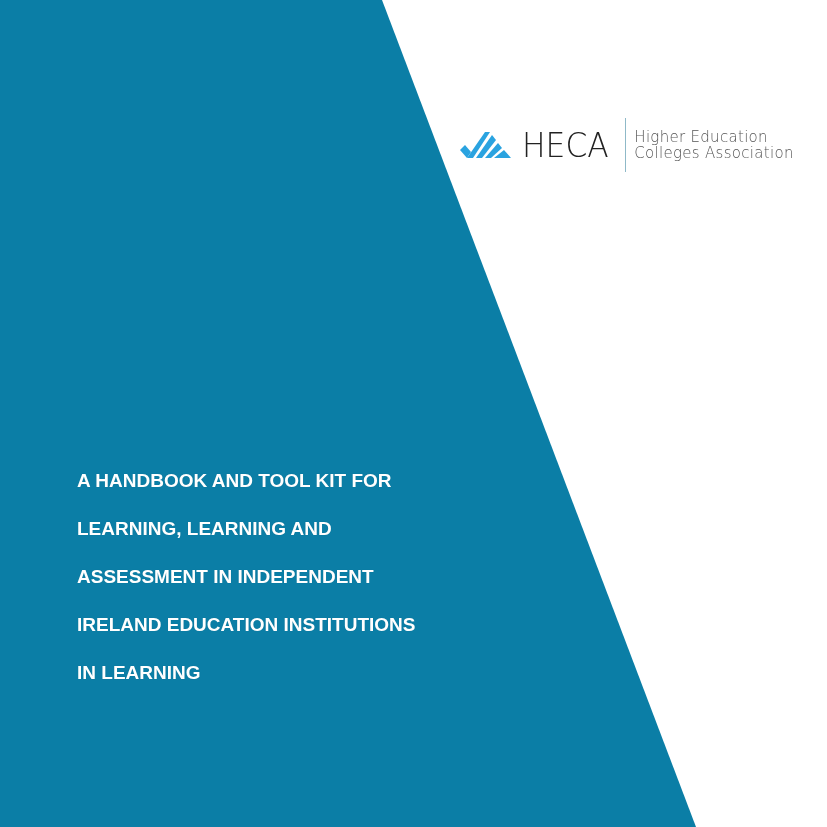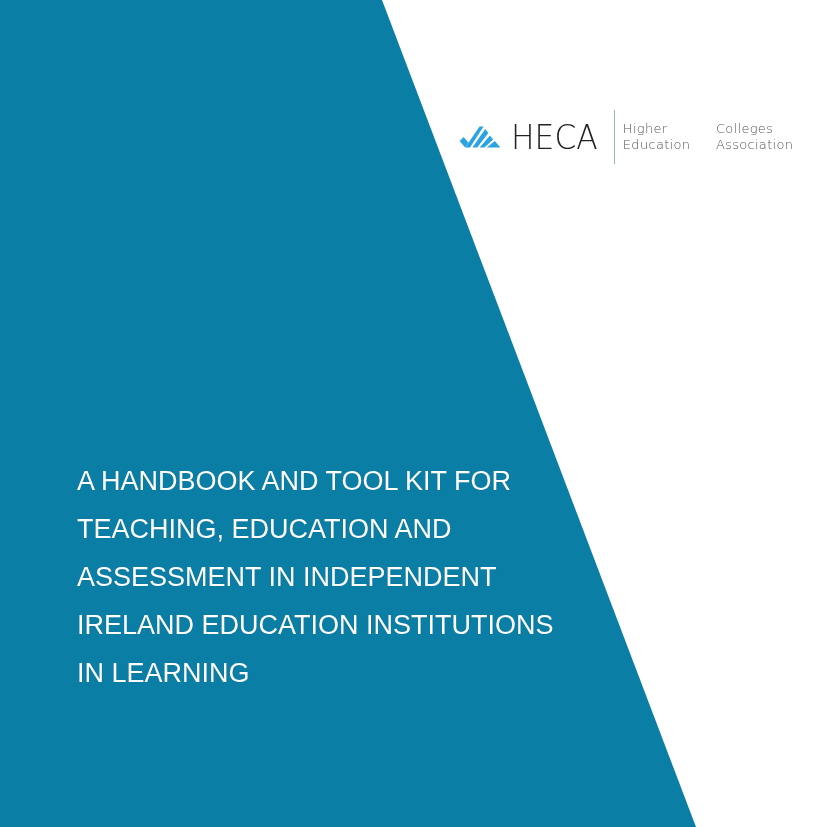--- a/index.html
+++ b/index.html
@@ -7,43 +7,43 @@
     width: 827px; height: 827px; position: relative; overflow: hidden;
     background: #ffffff;
     font-family: "Liberation Sans", sans-serif;
   }
   .panel {
     position: absolute; left: 0; top: 0; width: 827px; height: 827px;
     background: #0b7ea6;
     clip-path: polygon(0 0, 382px 0, 696px 827px, 0 827px);
   }
   .logo {
-    position: absolute; left: 458px; top: 108px; height: 58px;
+    position: absolute; left: 458px; top: 116px; height: 58px;
     display: flex; align-items: center;
   }
   .logo-mark { width: 56px; height: 34px; margin-right: 8px; }
   .logo-word {
     font-family: "DejaVu Sans", sans-serif;
     font-size: 33px; font-weight: 300; color: #222222;
     letter-spacing: 0px; line-height: 1;
     transform: scaleX(0.95); transform-origin: left center;
     margin-right: 8px;
   }
   .logo-divider {
     width: 1px; height: 54px; background: #8fb9c8; margin: 0 8px 0 4px;
   }
   .logo-sub {
-    display: flex; flex-direction: row;
+    display: flex; flex-direction: column;
     font-family: "DejaVu Sans", sans-serif;
-    font-size: 13px; color: #555555; line-height: 16px;
+    font-size: 15px; color: #555555; line-height: 16px;
     letter-spacing: 0.3px; font-weight: 300;
   }
   .title {
     position: absolute; left: 77px; top: 457px;
-    color: #ffffff; font-weight: normal; font-size: 27px;
+    color: #ffffff; font-weight: bold; font-size: 19px;
     line-height: 48px; margin: 0;
     text-shadow: 0 0 1px rgba(0,0,0,0.15);
   }
   .title-line { display: block; white-space: nowrap; }
 </style>
 </head>
 <body>
 
 <div class="panel"></div>
 
@@ -62,17 +62,17 @@
   <span class="logo-word">HECA</span>
   <span class="logo-divider"></span>
   <span class="logo-sub">
     <span>Higher Education</span>
     <span>Colleges Association</span>
   </span>
 </div>
 
 <h1 class="title">
   <span class="title-line">A HANDBOOK AND TOOL KIT FOR</span>
-  <span class="title-line">TEACHING, EDUCATION AND</span>
+  <span class="title-line">LEARNING, LEARNING AND</span>
   <span class="title-line">ASSESSMENT IN INDEPENDENT</span>
   <span class="title-line">IRELAND EDUCATION INSTITUTIONS</span>
   <span class="title-line">IN LEARNING</span>
 </h1>
 
 </body></html>

